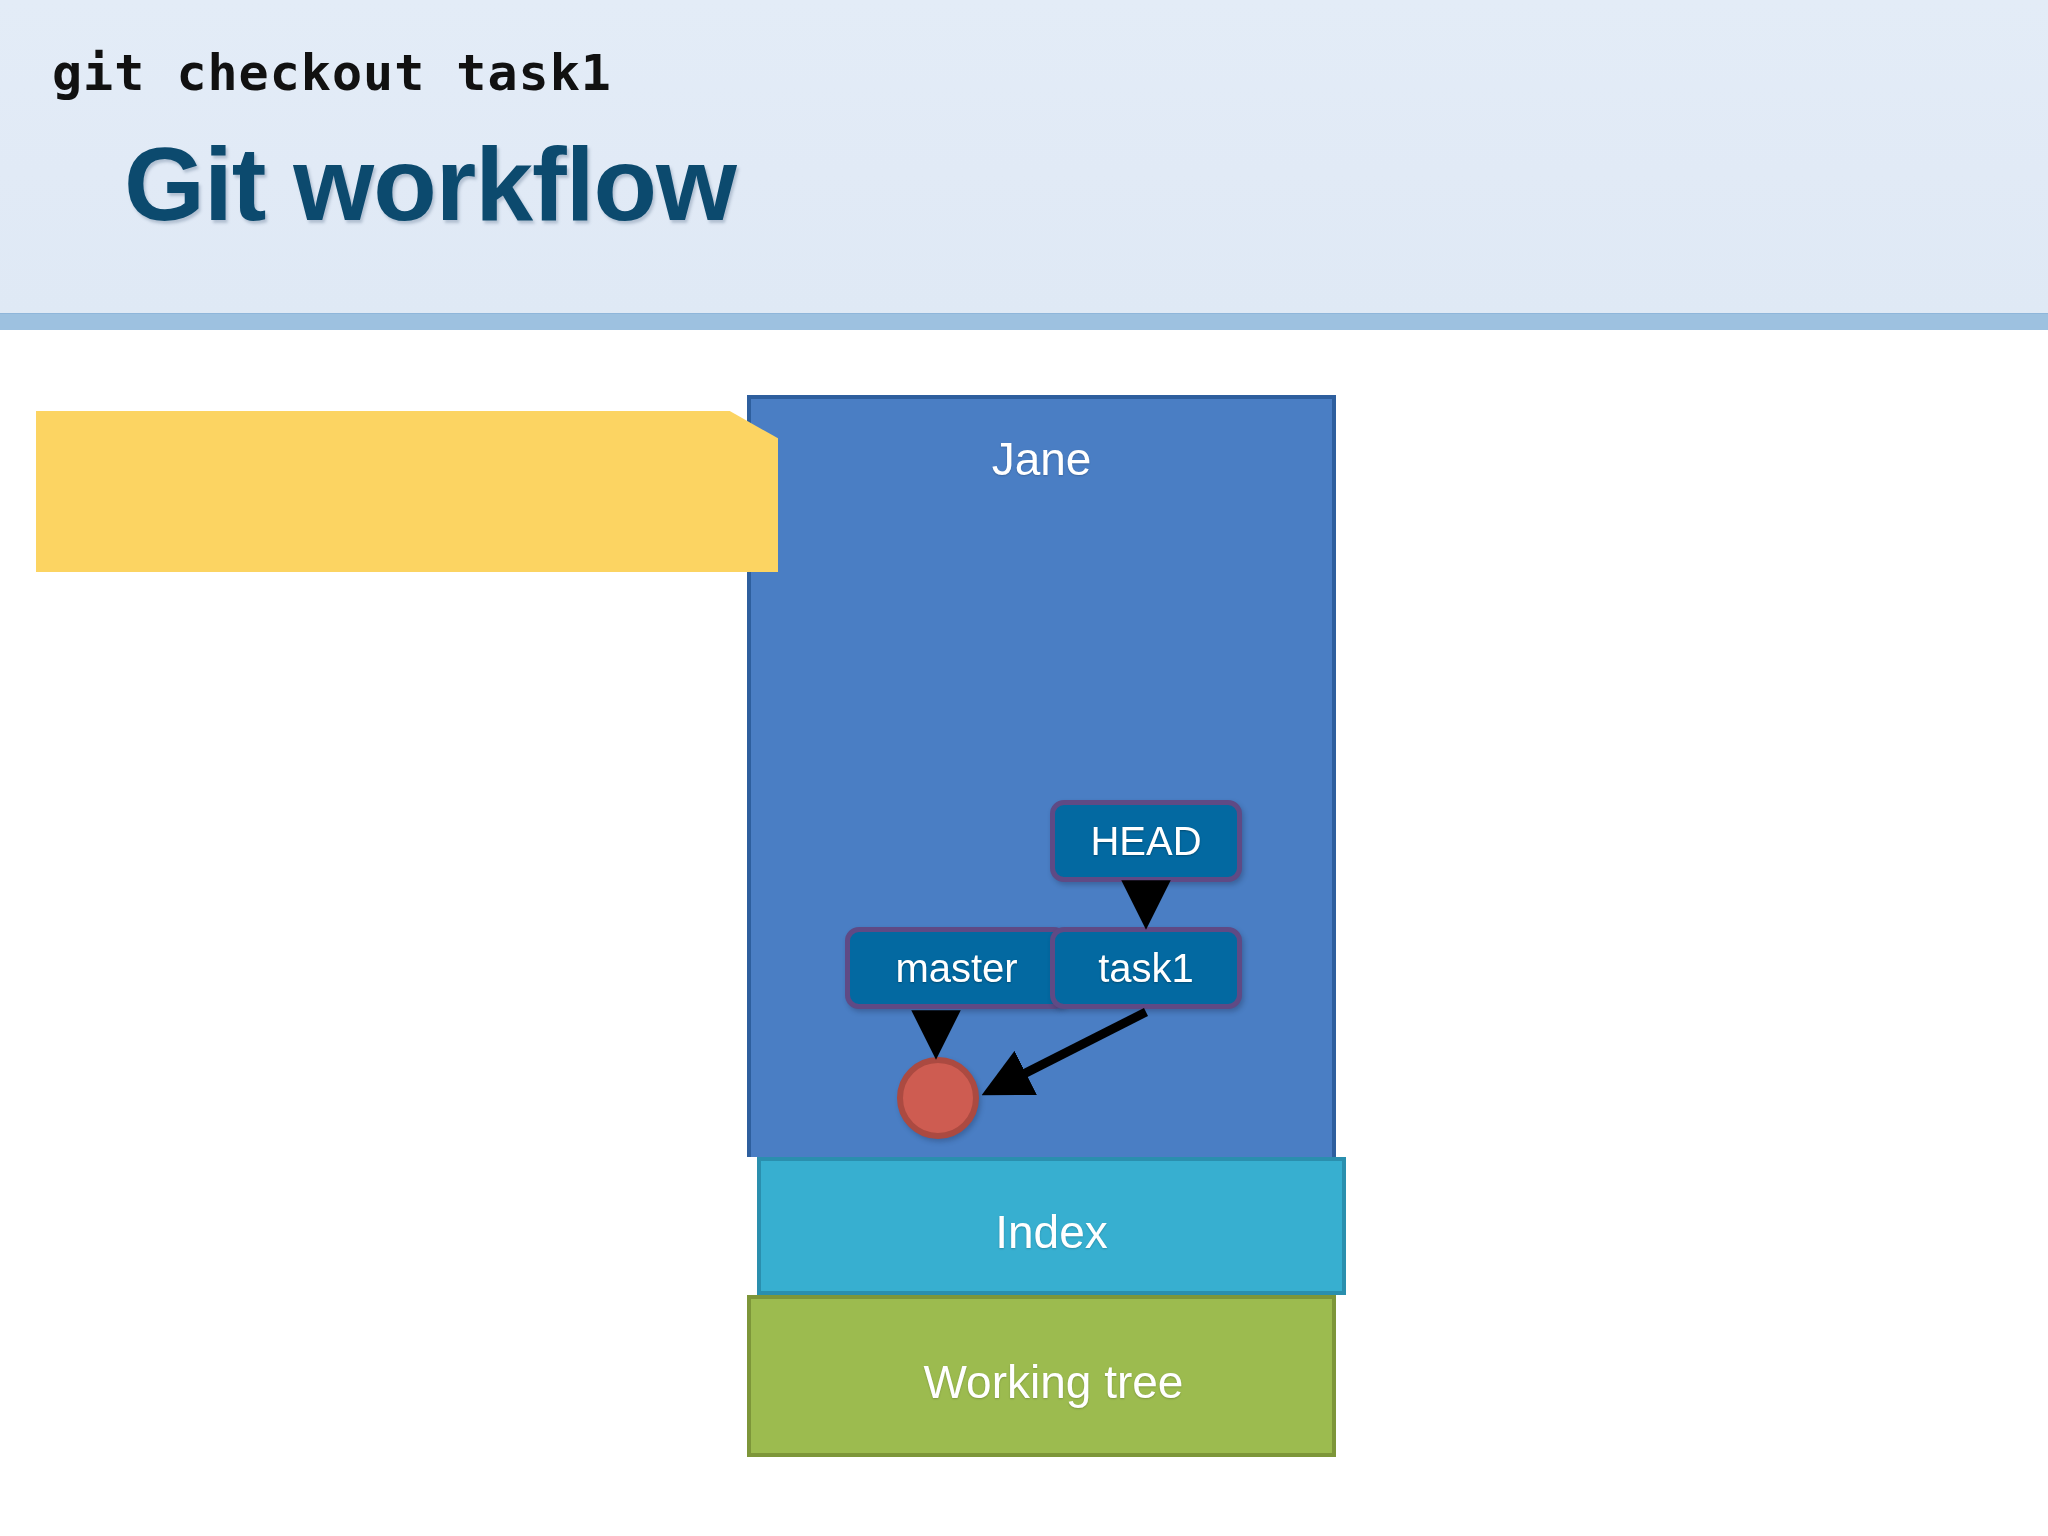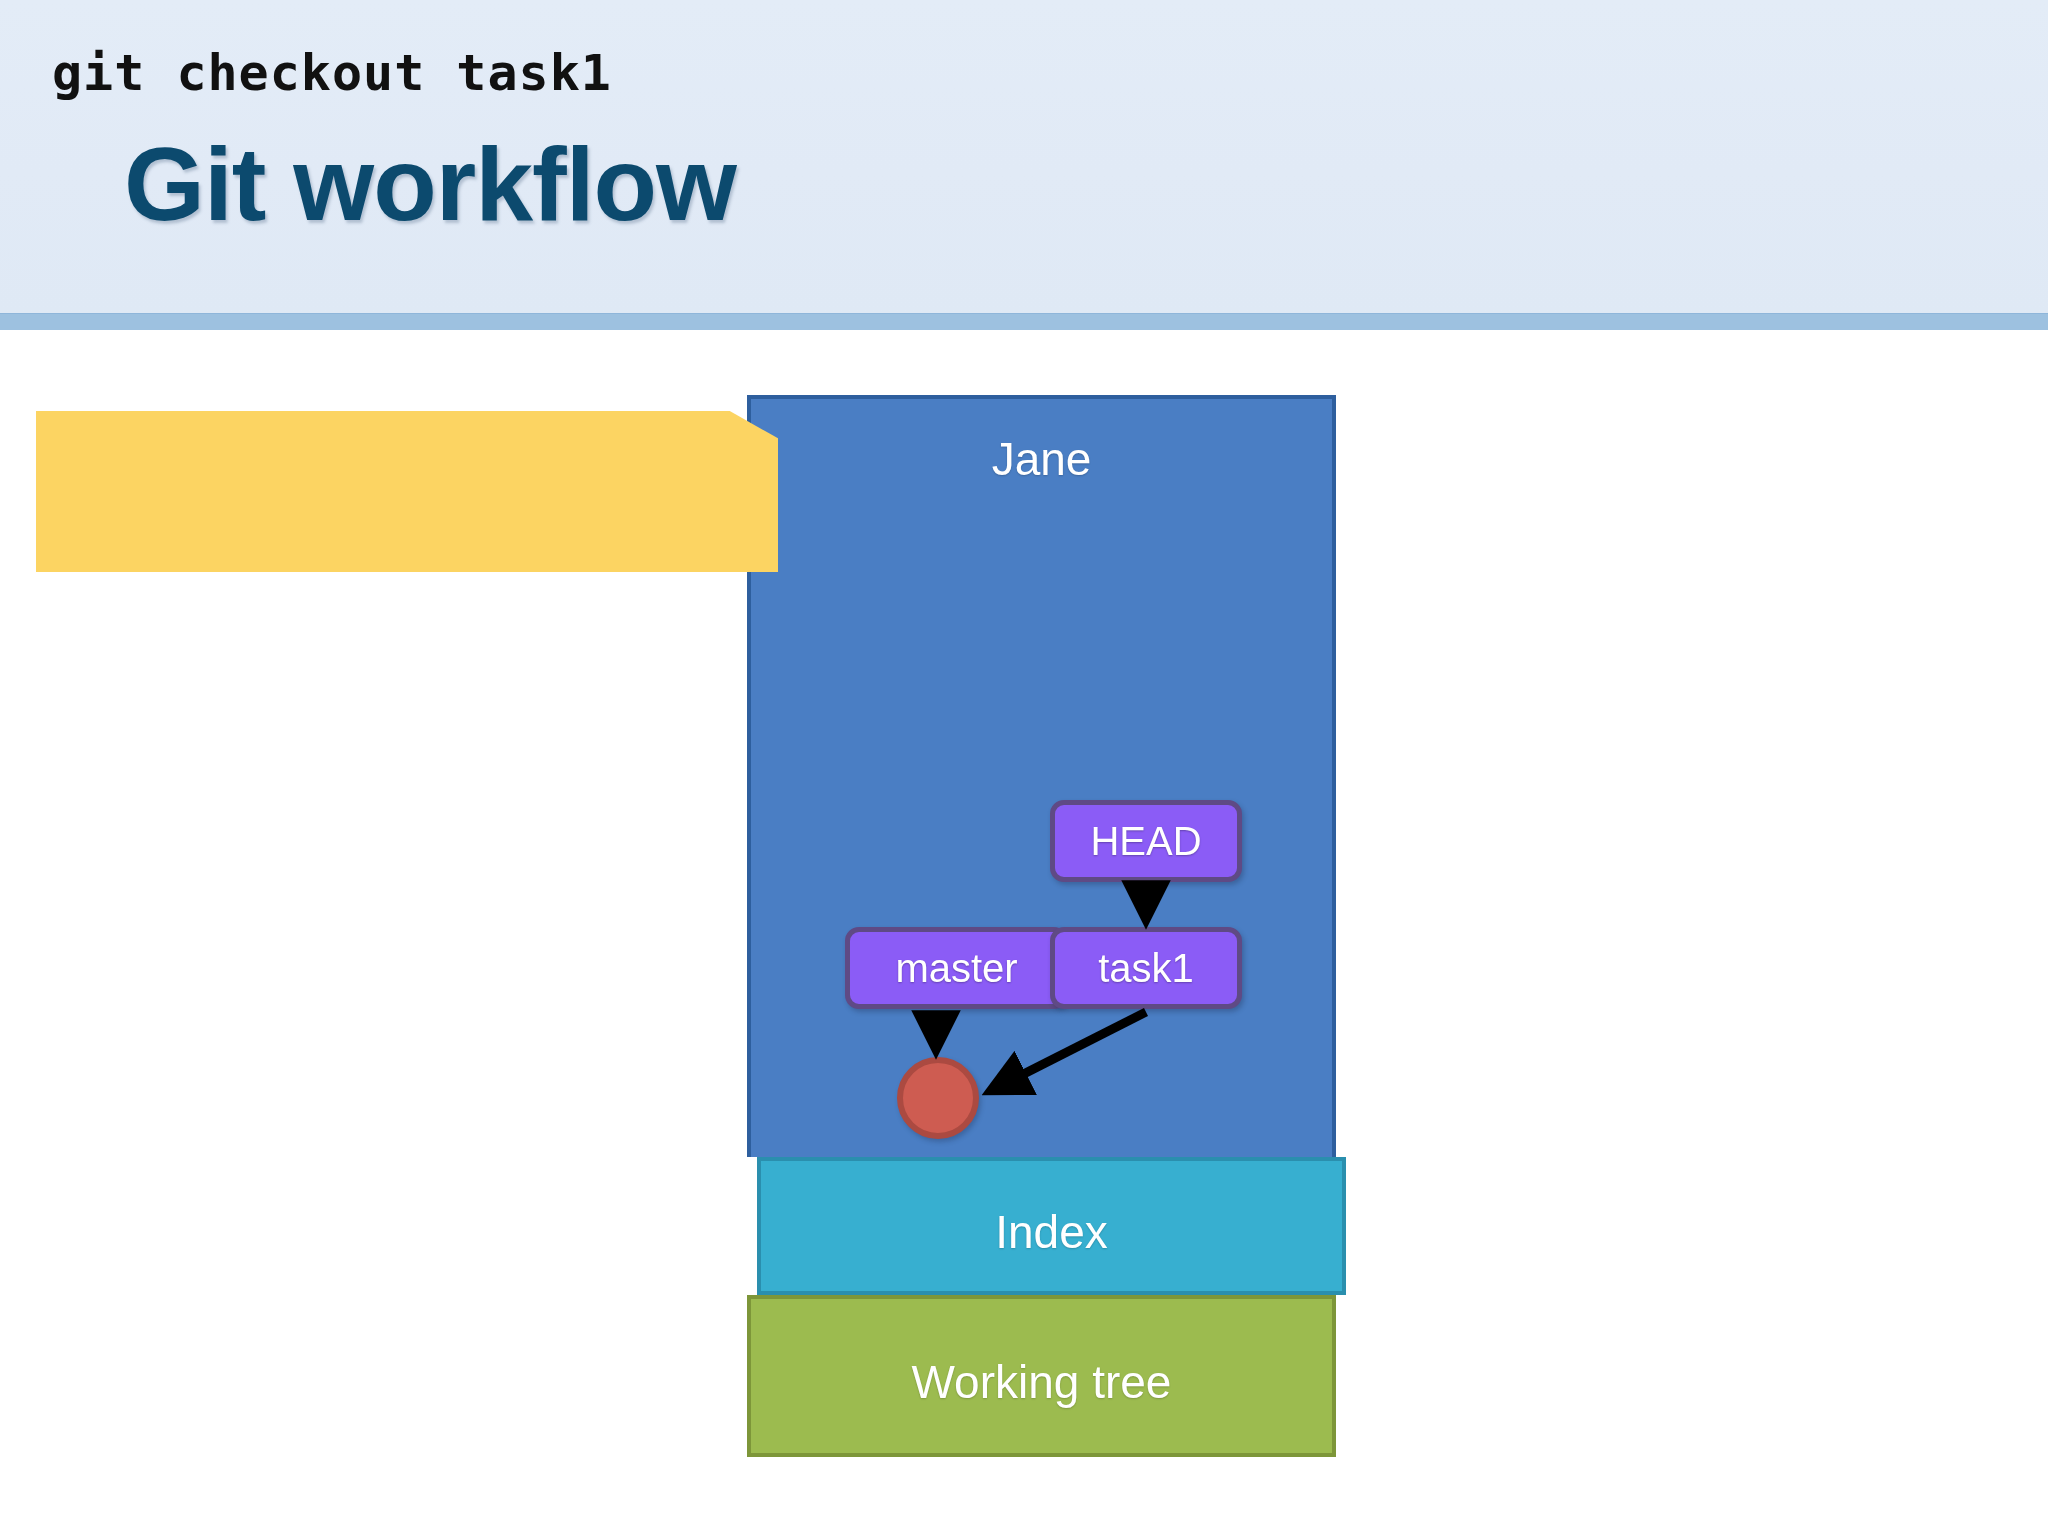--- a/index.html
+++ b/index.html
@@ -89,27 +89,27 @@
     position: absolute;
     left: 0;
     width: 100%;
     font-size: 46px;
     font-weight: normal;
     color: #ffffff;
     text-align: center;
   }
   #jane-label  { top: 33px; }
   #index-label { top: 44px; }
-  #worktree-label { top: 56px; }
+  #worktree-label { top: 56px; padding-left: 12px; }
 
   
   .ref-node {
     position: absolute;
     box-sizing: border-box;
-    background: #8b5cf6;
+    background: #0369a1;
     border: 5px solid #5f4a85;
     border-radius: 14px;
     color: #ffffff;
     font-size: 40px;
     display: flex;
     align-items: center;
     justify-content: center;
     text-shadow: 0 1px 2px rgba(0,0,0,0.28);
     box-shadow: 2px 3px 5px rgba(25,40,70,0.30);
   }

